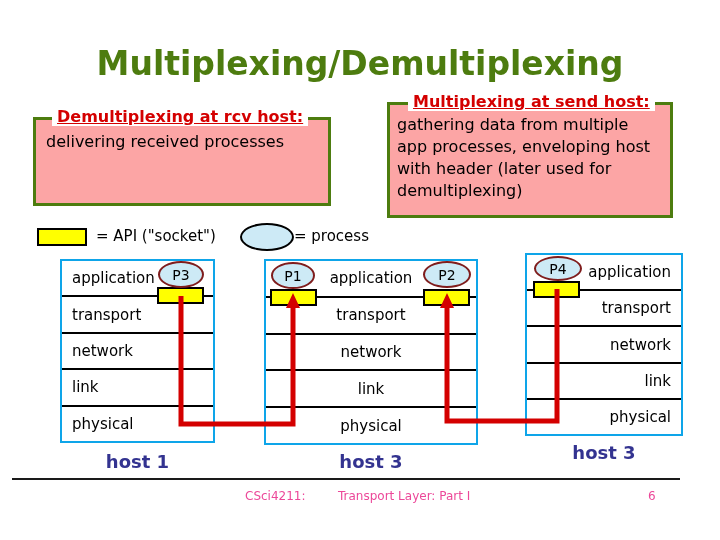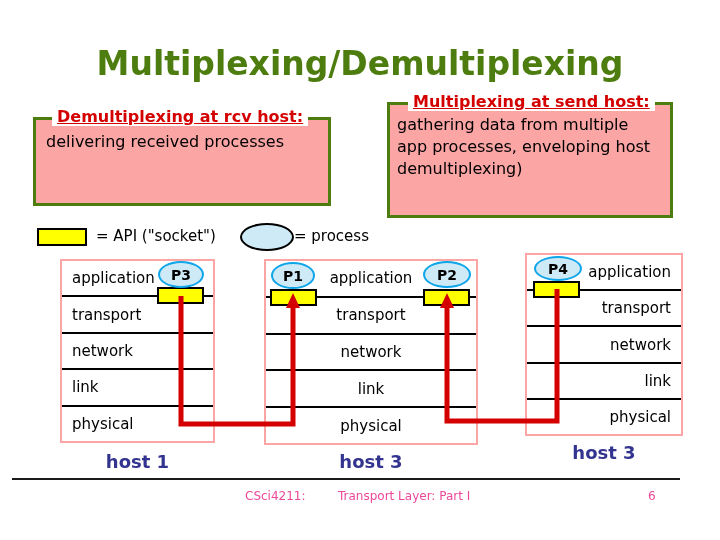--- a/index.html
+++ b/index.html
@@ -35,44 +35,44 @@
   }
   .legend-swatch-ellipse {
     position:absolute; left:240px; top:223px; width:50px; height:24px;
     background:#cdeaf6; border:2px solid #000; border-radius:50%;
   }
   .legend-label { position:absolute; font-size:15px; color:#000; white-space:nowrap; }
   #legend-api-label { left:96px; top:227px; }
   #legend-process-label { left:294px; top:227px; }
   
   .host-table {
-    position:absolute; border:2px solid #fca5a5; background:#ffffff;
+    position:absolute; border:2px solid #0ea5e9; background:#ffffff;
     display:flex; flex-direction:column;
   }
   .host-table .layer-row {
     flex:1; border-top:2px solid #000; display:flex; align-items:center;
     font-size:15px; color:#000;
   }
   .host-table .layer-row:first-child { border-top:none; }
   .host-table.align-left  .layer-row { justify-content:flex-start; padding-left:10px; }
   .host-table.align-center .layer-row { justify-content:center; }
   .host-table.align-right .layer-row { justify-content:flex-end; padding-right:10px; }
   #host1-table { left:60px;  top:259px; width:151px; height:180px; }
   #host2-table { left:264px; top:259px; width:210px; height:182px; }
   #host3-table { left:525px; top:253px; width:154px; height:179px; }
   
   .socket { position:absolute; background:#ffff00; border:2px solid #000; }
   #socket-p3 { left:157px; top:287px; width:43px; height:13px; }
   #socket-p1 { left:270px; top:289px; width:43px; height:13px; }
   #socket-p2 { left:423px; top:289px; width:43px; height:13px; }
   #socket-p4 { left:533px; top:281px; width:43px; height:13px; }
   .process {
-    position:absolute; background:#cdeaf6; border:2px solid #0ea5e9; border-radius:50%;
+    position:absolute; background:#cdeaf6; border:2px solid #7f1d1d; border-radius:50%;
     display:flex; align-items:center; justify-content:center;
-    font-size:14px; font-weight:bold; color:#000;
+    font-size:14px; font-weight:normal; color:#000;
   }
   #process-p3 { left:158px; top:261px; width:42px; height:23px; }
   #process-p1 { left:271px; top:262px; width:40px; height:23px; }
   #process-p2 { left:423px; top:261px; width:44px; height:23px; }
   #process-p4 { left:534px; top:256px; width:44px; height:21px; }
   
   .host-label {
     position:absolute; font-size:18px; font-weight:bold; color:#333390; text-align:center;
   }
   #host1-label { left:60px;  top:451px; width:155px; }
@@ -102,20 +102,21 @@
     <div class="note-body">
       <div class="note-line">delivering received processes</div>
     </div>
   </div>
 
   <div class="note" id="mux-box">
     <span class="note-title">Multiplexing at send host:</span>
     <div class="note-body">
       <div class="note-line">gathering data from multiple</div>
       <div class="note-line">app processes, enveloping host</div>
+      <div class="note-line">with header (later used for</div>
       <div class="note-line">demultiplexing)</div>
     </div>
   </div>
 
   <div class="legend-swatch-rect"></div>
   <div class="legend-label" id="legend-api-label">= API ("socket")</div>
   <div class="legend-swatch-ellipse"></div>
   <div class="legend-label" id="legend-process-label">= process</div>
 
   <div class="host-table align-left" id="host1-table">

